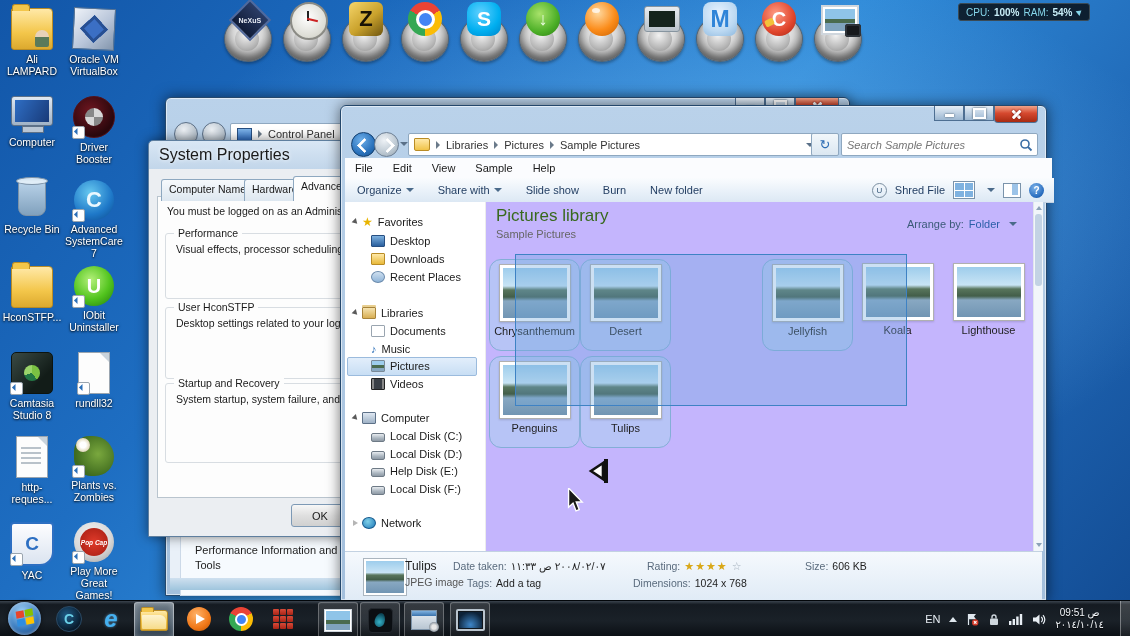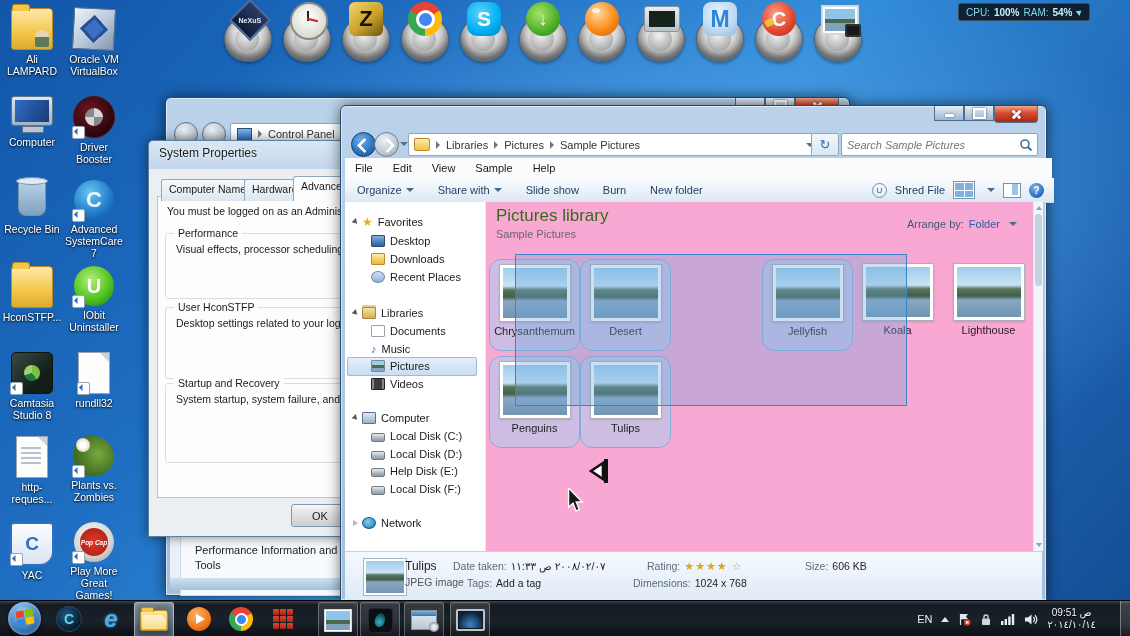--- a/index.html
+++ b/index.html
@@ -96,21 +96,21 @@
   .navball{width:22px;height:22px;border-radius:50%;background:radial-gradient(circle at 40% 32%,#eef2f6,#b9c4ce 60%,#8a98a5);border:1px solid #5d7188;}
   .cp .crumbbox2{width:300px;height:21px;background:#fff;border:1px solid #8fa8c0;border-radius:2px;display:flex;align-items:center;gap:5px;padding:0 6px;font-size:11px;color:#333;}
   .cp .cpicon{width:13px;height:11px;background:linear-gradient(#7fb4e8,#2f6ec4);border:1px solid #274f82;}
   .cpbody{position:absolute;left:4px;top:52px;width:675px;height:440px;background:#e9f0f8;}
   .cplink{position:absolute;left:10px;top:384px;width:168px;height:52px;background:#f6fafe;border:1px solid #ccd9e8;
     font-size:11px;color:#222;padding:8px 8px 0 14px;line-height:15px;}
   .sep3{position:absolute;left:0;top:428px;width:675px;height:12px;background:linear-gradient(#cfe0ef,#9fc5dd);}
 
   
   .sp{left:148px;top:140px;width:372px;height:395px;background:linear-gradient(#d9e7f5,#c2d6ea 28px,#ebeef2 28px);border:1px solid #5f7f9f;border-radius:5px 5px 0 0;box-shadow:0 0 12px rgba(0,0,0,.5);}
-  .sp .title{position:absolute;left:10px;top:5px;font-size:12px;color:#1a1a1a;text-shadow:0 0 4px #fff;}
+  .sp .title{position:absolute;left:10px;top:5px;font-size:16px;color:#1a1a1a;text-shadow:0 0 4px #fff;}
   .tabpage{position:absolute;left:8px;top:55px;width:354px;height:300px;background:#fdfdfd;border:1px solid #b9c4ce;}
   .tab{position:absolute;top:38px;height:18px;background:linear-gradient(#f6f9fc,#dde7f0);border:1px solid #8ea8c0;border-bottom:none;border-radius:3px 3px 0 0;font-size:10.5px;color:#1a1a1a;padding:3px 7px 0;z-index:1;}
   .tab.active{background:#fdfdfd;top:35px;height:21px;z-index:3;}
   .spnote{position:absolute;left:18px;top:64px;width:400px;font-size:10.5px;color:#1a1a1a;white-space:nowrap;z-index:4;}
   .group{position:absolute;left:16px;width:336px;border:1px solid #d8dde2;border-radius:3px;z-index:4;}
   .gcap{position:absolute;left:8px;top:-7px;background:#fdfdfd;padding:0 4px;font-size:10.5px;color:#1a1a1a;white-space:nowrap;}
   .gdesc{position:absolute;left:10px;top:9px;font-size:10.5px;color:#1a1a1a;white-space:nowrap;}
   .okbtn{position:absolute;left:142px;top:363px;width:56px;height:21px;background:linear-gradient(#f7f7f7,#dfdfdf 50%,#d0d0d0);border:1px solid #7d99b5;border-radius:3px;font-size:11px;color:#1a1a1a;display:flex;align-items:center;justify-content:center;}
 
   
@@ -156,21 +156,21 @@
   .sic-lib{background:linear-gradient(#f5e3b0,#d8ae52);border:1px solid #a8843a;box-shadow:0 -2px 0 #e8cf90;}
   .sic-doc{background:#fff;border:1px solid #9aa5b0;}
   .sic-music{color:#2b6fb8;font-size:11px;width:auto;line-height:10px;}
   .sic-pics{background:linear-gradient(180deg,#9ecdec 0 45%,#4a6b4e 45% 70%,#88a8c2 70%);border:1px solid #7a8a98;}
   .sic-videos{background:#3a3f46;border:1px solid #222;box-shadow:inset 2px 0 0 #888,inset -2px 0 0 #888;}
   .sic-computer{background:linear-gradient(#dfe8f2,#9fb2c6);border:1px solid #5d7188;}
   .sic-disk{background:linear-gradient(#e8ecf0,#aab5bf 60%,#8f9aa5);border:1px solid #6e7a86;border-radius:2px;height:7px;margin-top:2px;}
   .sic-net{background:radial-gradient(circle at 40% 35%,#7fd0e8,#1e78b8);border-radius:50%;border:1px solid #14588c;}
   .selrow{position:absolute;left:2px;width:128px;height:17px;background:linear-gradient(#e2eefb,#c8def4);border:1px solid #9bbbdd;border-radius:2px;}
   
-  .mainp{position:absolute;left:141px;top:0;width:547px;height:349px;background:#f9a8d4;overflow:hidden;}
+  .mainp{position:absolute;left:141px;top:0;width:547px;height:349px;background:#c4b5fd;overflow:hidden;}
   .libtitle{position:absolute;left:10px;top:4px;font-size:17px;color:#38691e;}
   .libsub{position:absolute;left:10px;top:26px;font-size:11px;color:#666;}
   .arrange{position:absolute;right:16px;top:16px;font-size:11px;color:#3b5a78;display:flex;gap:5px;align-items:center;}
   .arrange .av{color:#2b5fa8;}
   .fitem{position:absolute;width:89px;height:90px;text-align:center;}
   .fitem.sel{background:rgba(173,207,240,.55);border:1px solid #84aed6;border-radius:12px;}
   .thumb{width:64px;height:50px;margin:4px auto 2px;background:#fff;border:1px solid #b0b0b0;padding:3px;box-shadow:0 1px 2px rgba(0,0,0,.15);}
   .land{width:100%;height:100%;background:linear-gradient(180deg,#9ecdec 0%,#c8e4f5 36%,#58755c 44%,#435e49 58%,#88a8c2 66%,#7195b3 100%);}
   .fname{font-size:11px;color:#1e1e1e;margin-top:3px;}
   .rubber{position:absolute;left:29px;top:52px;width:390px;height:150px;background:rgba(110,165,220,.35);border:1px solid #3e82c4;z-index:3;}
@@ -215,21 +215,21 @@
   .tk-grid-i i{background:linear-gradient(#d84a38,#a82416);border-radius:1px;}
   .tk-photo-i{width:24px;height:19px;background:#fff;border:1px solid #cfd6dd;padding:1px;}
   .tk-photo-i::after{content:"";display:block;width:100%;height:100%;background:linear-gradient(180deg,#8fc4e8 0 45%,#4a6b4e 45% 70%,#7fa3bd 70%);}
   .tk-cam-i{width:23px;height:23px;background:#0b0e12;border-radius:4px;border:1px solid #23282e;display:flex;align-items:center;justify-content:center;}
   .tk-cam-i::after{content:"";width:10px;height:14px;background:radial-gradient(circle at 50% 65%,#35b2c8,#0d4a5c 75%);border-radius:50% 50% 50% 50%/60% 60% 40% 40%;transform:rotate(18deg);}
   .tk-sys-i{width:24px;height:18px;background:linear-gradient(#e8eef4,#b9c6d2);border:1px solid #7d93a8;position:relative;}
   .tk-sys-i::before{content:"";position:absolute;left:0;top:0;width:100%;height:5px;background:linear-gradient(#7fb2e0,#3a72ac);}
   .tk-sys-i::after{content:"";position:absolute;right:-3px;bottom:-3px;width:10px;height:10px;border-radius:50%;background:radial-gradient(#e8e8e8 30%,#8a949e 70%);}
   .tk-remote-i{width:25px;height:18px;background:#10161c;border:2px solid #b9c4ce;border-radius:2px;position:relative;}
   .tk-remote-i::after{content:"";position:absolute;inset:1px;background:radial-gradient(circle at 50% 80%,#3e86c8,#0d2238 75%);}
-  .tray{position:absolute;right:0;top:0;height:36px;display:flex;align-items:center;gap:9px;padding-right:24px;color:#e8eef4;}
+  .tray{position:absolute;right:0;top:0;height:36px;display:flex;align-items:center;gap:9px;padding-right:16px;color:#e8eef4;}
   .lang{font-size:11px;} 
   .chev{width:0;height:0;border-bottom:5px solid #dfe7ee;border-left:4px solid transparent;border-right:4px solid transparent;}
   .clockblk{text-align:center;font-size:10px;line-height:12px;color:#f2f6fa;text-shadow:0 1px 1px #000;}
   .showdesk{position:absolute;right:0;top:0;width:9px;height:36px;background:linear-gradient(rgba(255,255,255,.18),rgba(255,255,255,.06));border-left:1px solid rgba(255,255,255,.35);}
 </style>
 </head>
 <body>
 
 <div class="stage">
 

